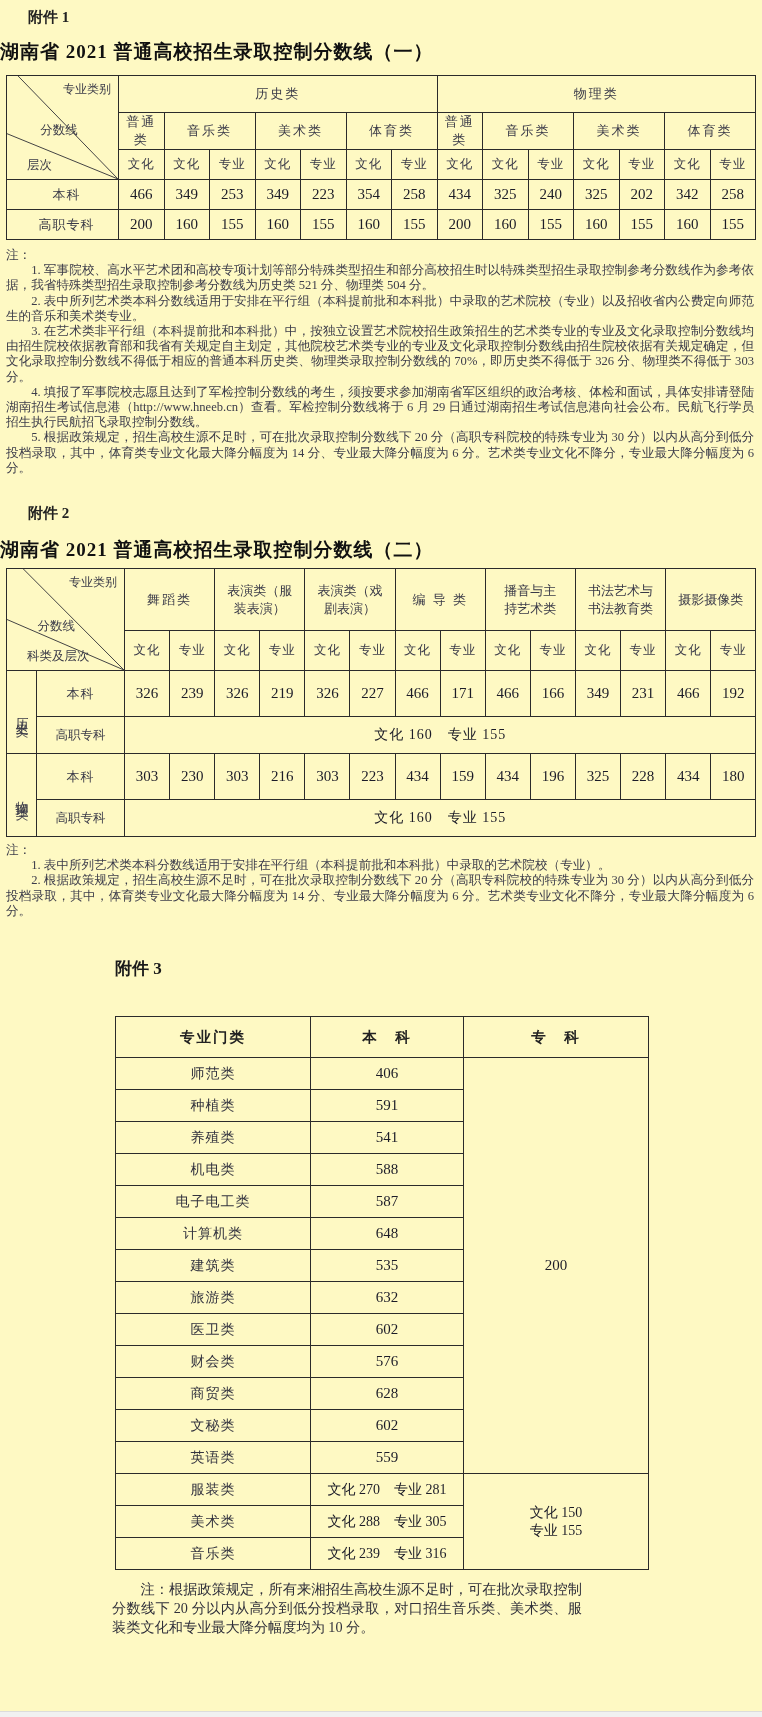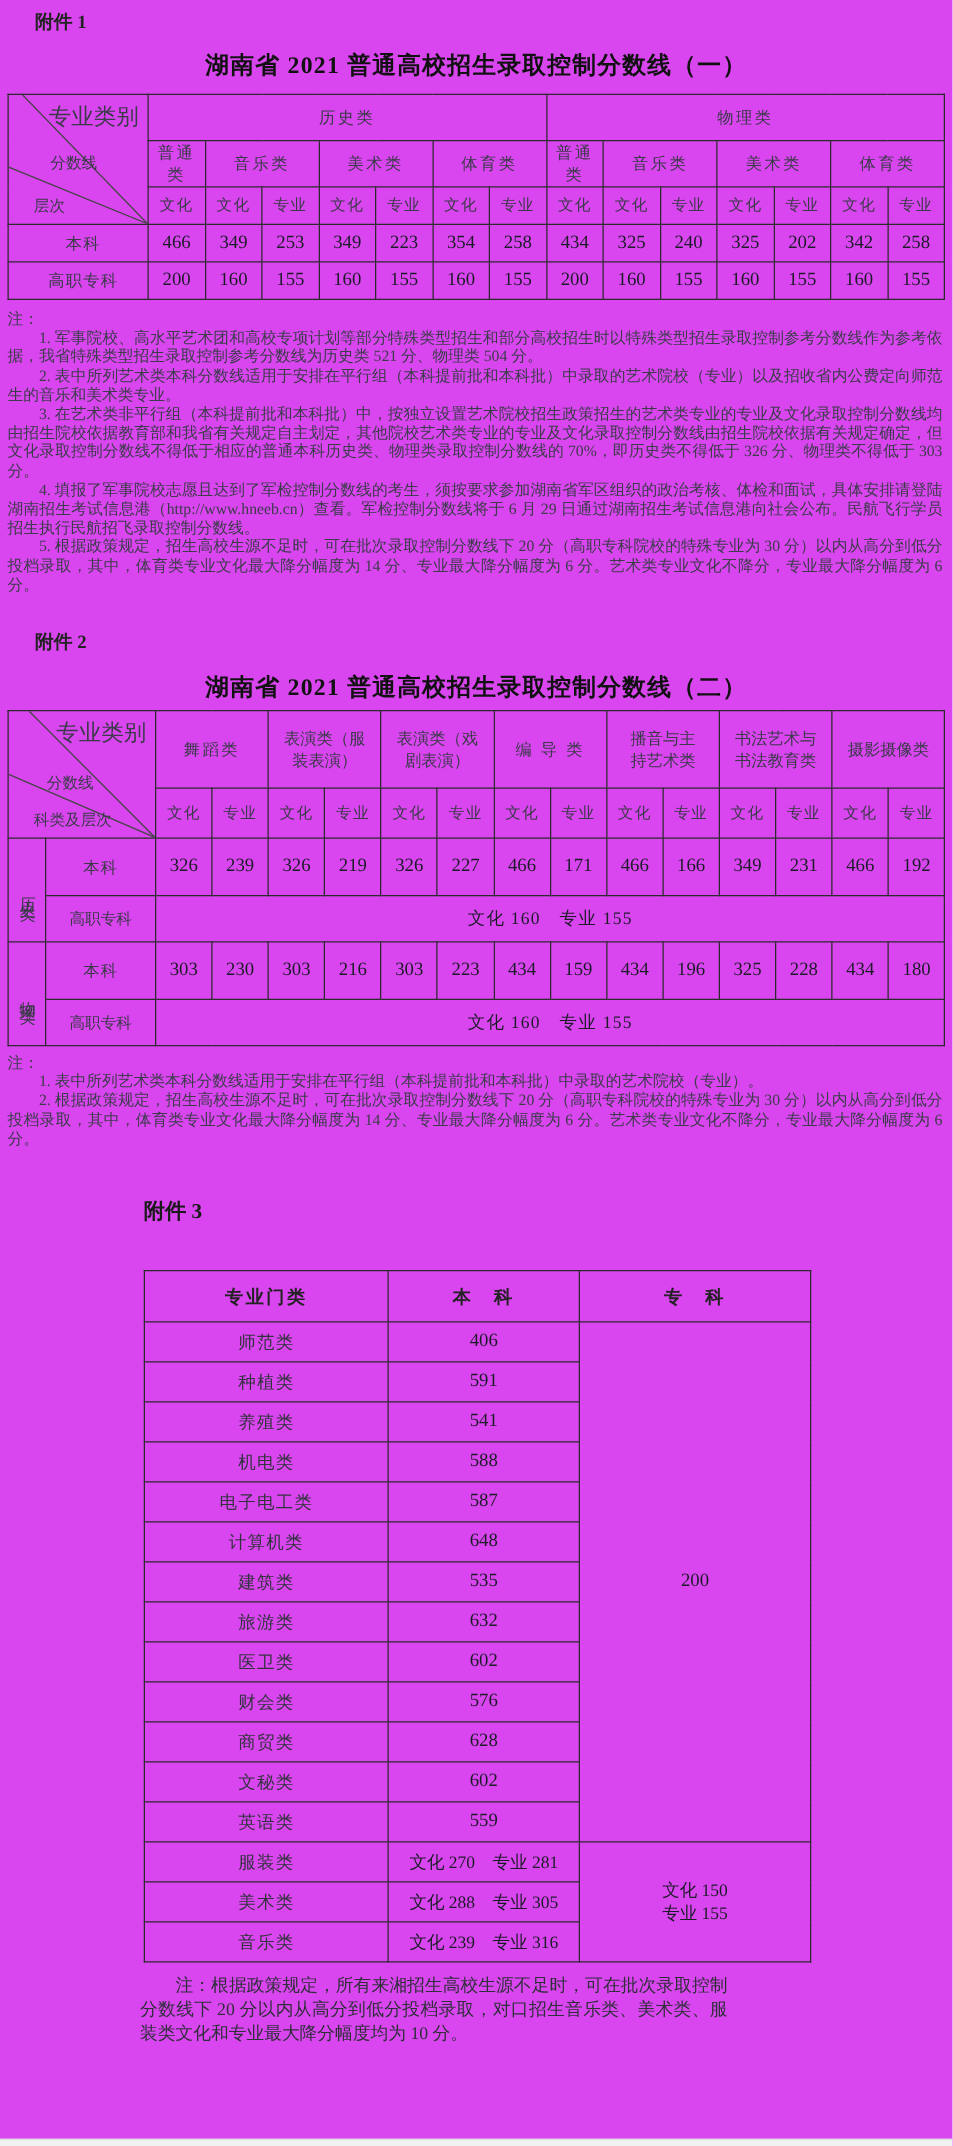--- a/index.html
+++ b/index.html
@@ -1,31 +1,31 @@
 <!DOCTYPE html>
 <html><head>
 <meta charset="utf-8">
 <style>
   html,body{margin:0;padding:0;background:#fff;}
-  #page{position:relative;width:762px;height:1717px;background:#d946ef;overflow:hidden;
+  #page{position:relative;width:762px;height:1717px;background:#fef9c3;overflow:hidden;
         font-family:"Liberation Serif","DejaVu Serif",serif;color:#2e2e3c;}
   .att-label{font-size:15px;color:#222;margin:0;padding:8px 0 0 28px;font-weight:600;}
-  .doc-title{text-align:center;font-size:19px;font-weight:bold;color:#111;margin:12px 0 10px 0;letter-spacing:1px;}
+  .doc-title{font-size:19px;font-weight:bold;color:#111;margin:12px 0 10px 0;letter-spacing:1px;}
   table{border-collapse:collapse;table-layout:fixed;}
   .score-table{width:750px;margin:0 6px;}
   .score-table th,.score-table td{border:1px solid #2b2b2b;text-align:center;vertical-align:middle;
         font-weight:normal;padding:0;}
   .hdr{font-size:13px;color:#3a3a48;letter-spacing:2px;}
   .sub{font-size:12.5px;color:#3a3a48;letter-spacing:1px;}
   .num{font-size:15px;color:#1c1c28;}
   .rowlab{font-size:13px;color:#3a3a48;text-align:left;padding-left:8px !important;letter-spacing:1px;}
   
   .corner{position:relative;padding:0;}
   .corner svg{position:absolute;left:0;top:0;width:100%;height:100%;}
-  .corner .c-top{position:absolute;top:5px;right:7px;font-size:18px;color:#3a3a48;}
+  .corner .c-top{position:absolute;top:5px;right:7px;font-size:12px;color:#3a3a48;}
   .corner .c-mid{position:absolute;top:45%;left:30%;font-size:12.5px;color:#3a3a48;}
   .corner .c-bot{position:absolute;bottom:5px;left:6px;font-size:12.5px;color:#3a3a48;margin-left:14px;}
   
   .notes{width:748px;margin:8px 6px 0 6px;font-size:12.6px;line-height:15.2px;color:#3c3c4a;text-align:justify;}
   .notes p{margin:0;text-indent:2em;}
   .notes .note-head{text-indent:0;}
   
   .vert{writing-mode:vertical-lr;text-orientation:upright;letter-spacing:3px;font-size:13px;color:#3a3a48;}
   .merged-line{font-size:14px;color:#1c1c28;letter-spacing:1px;}
   

